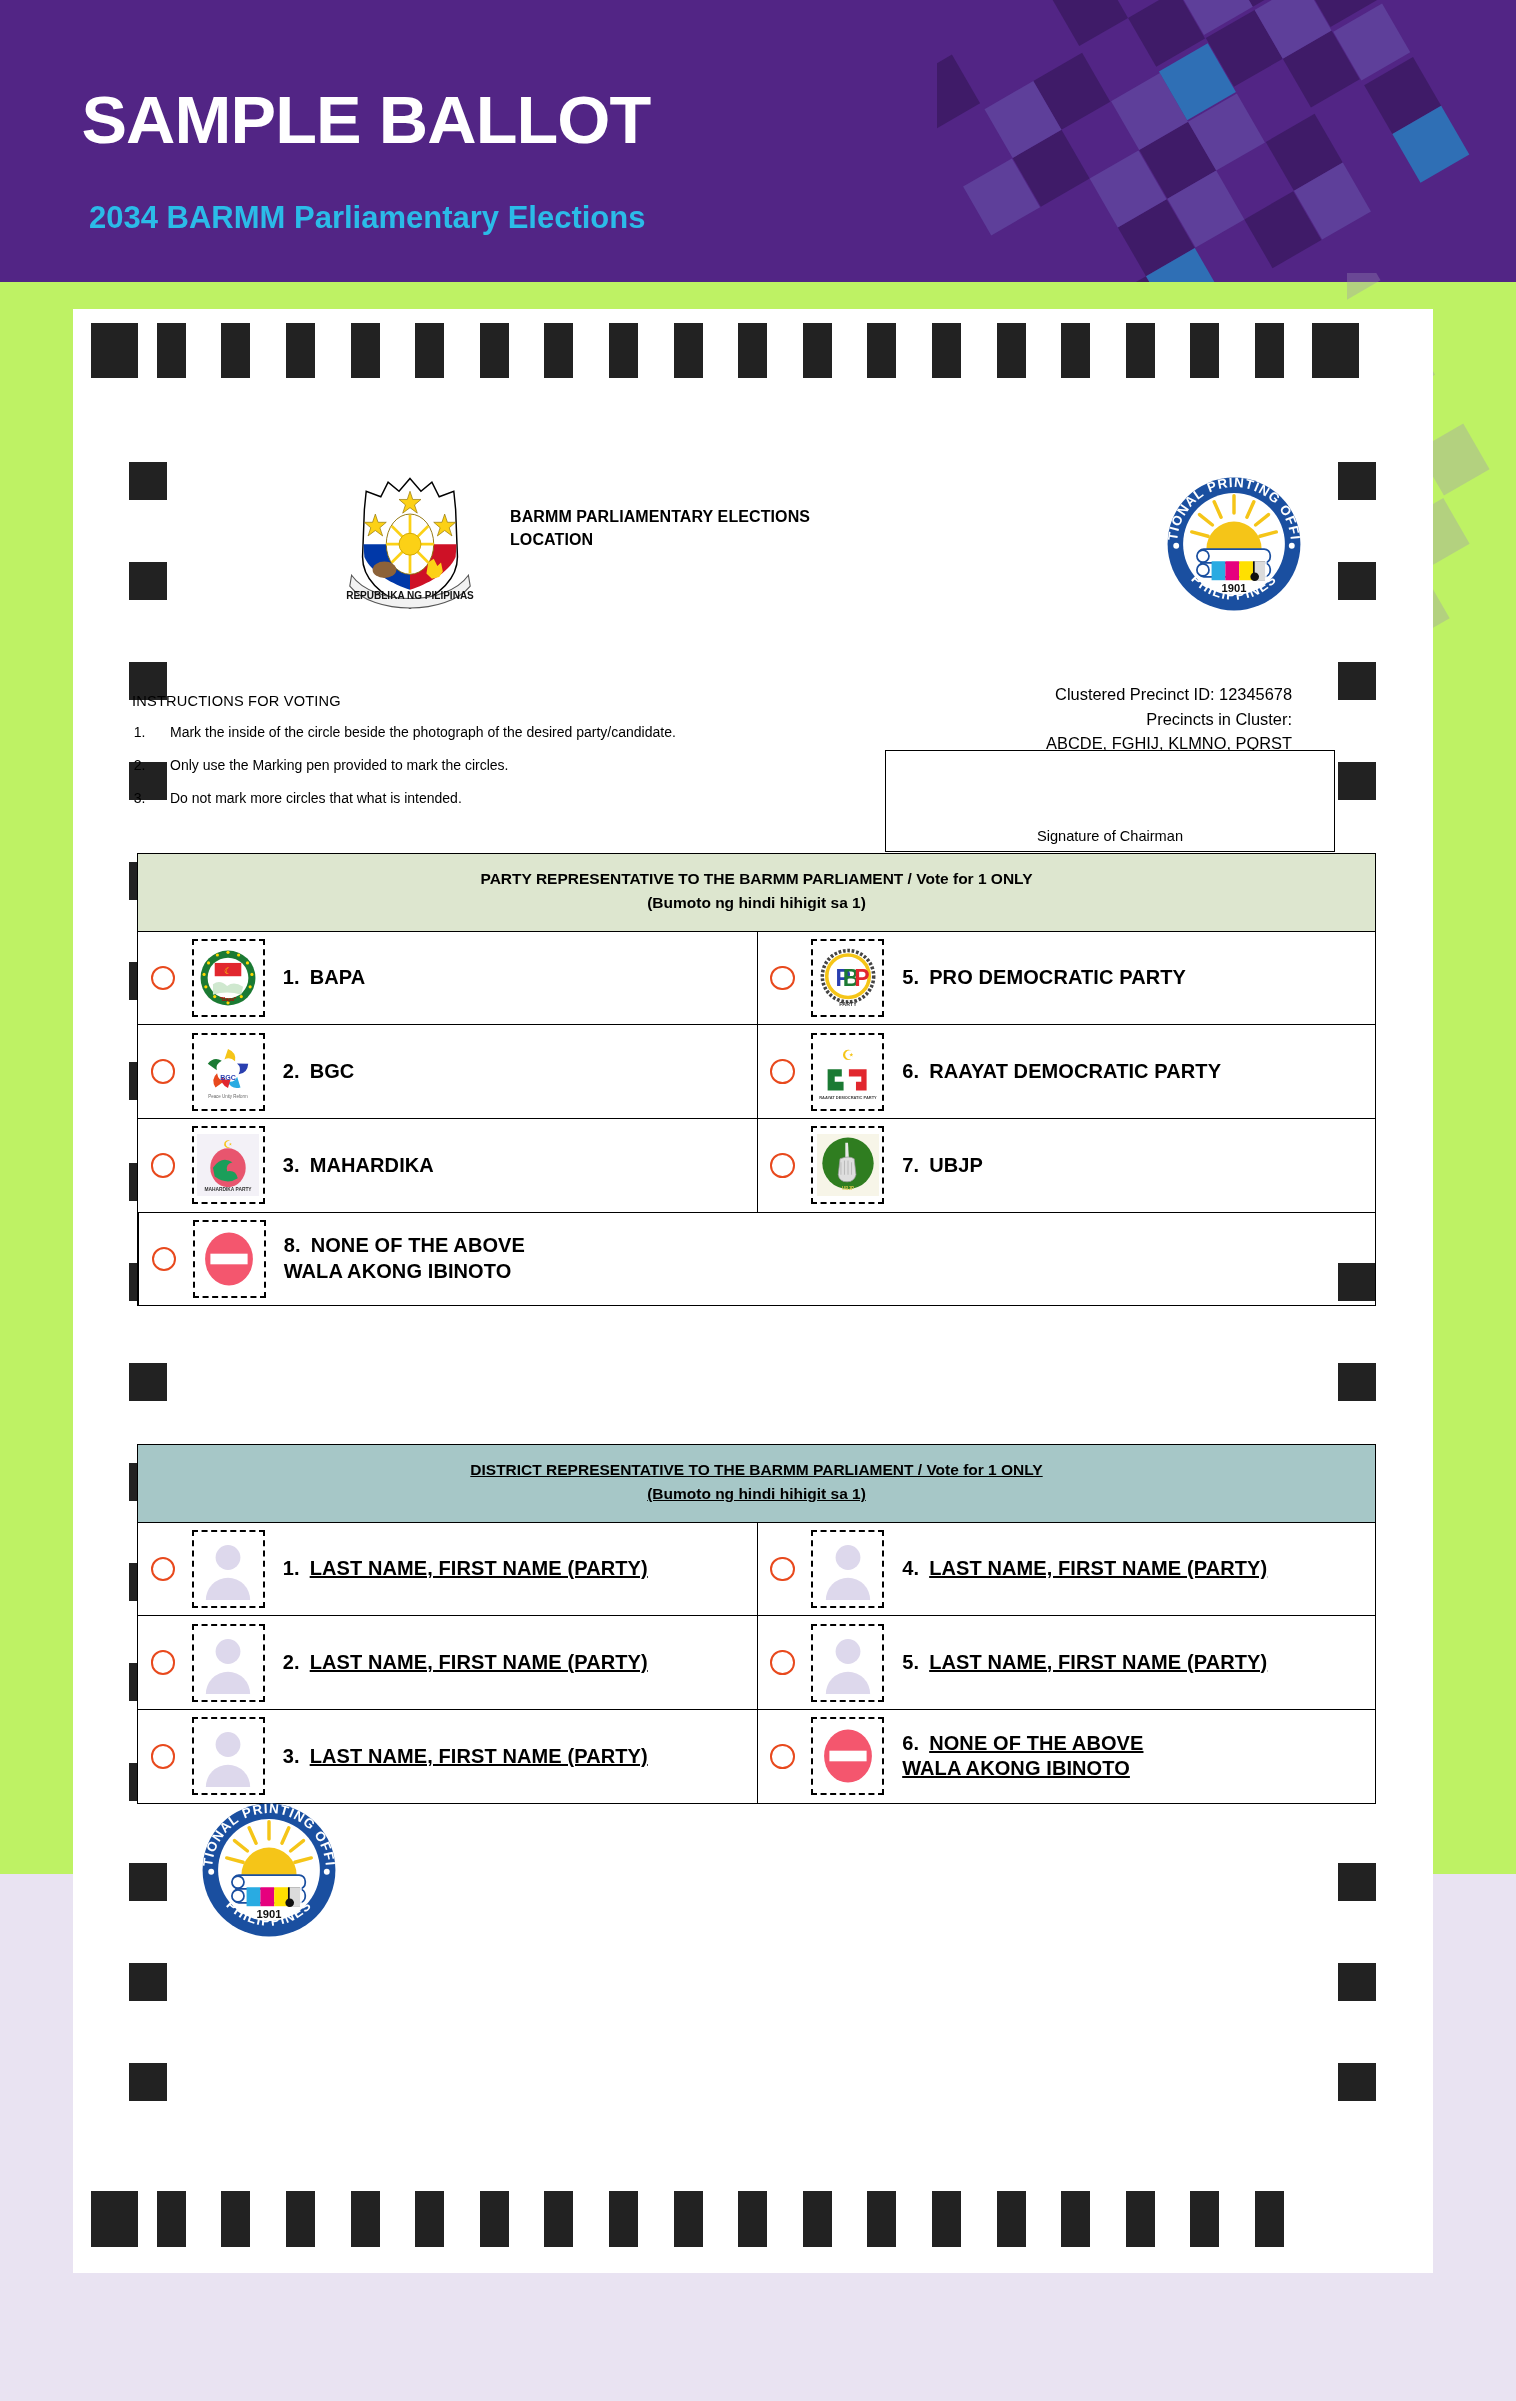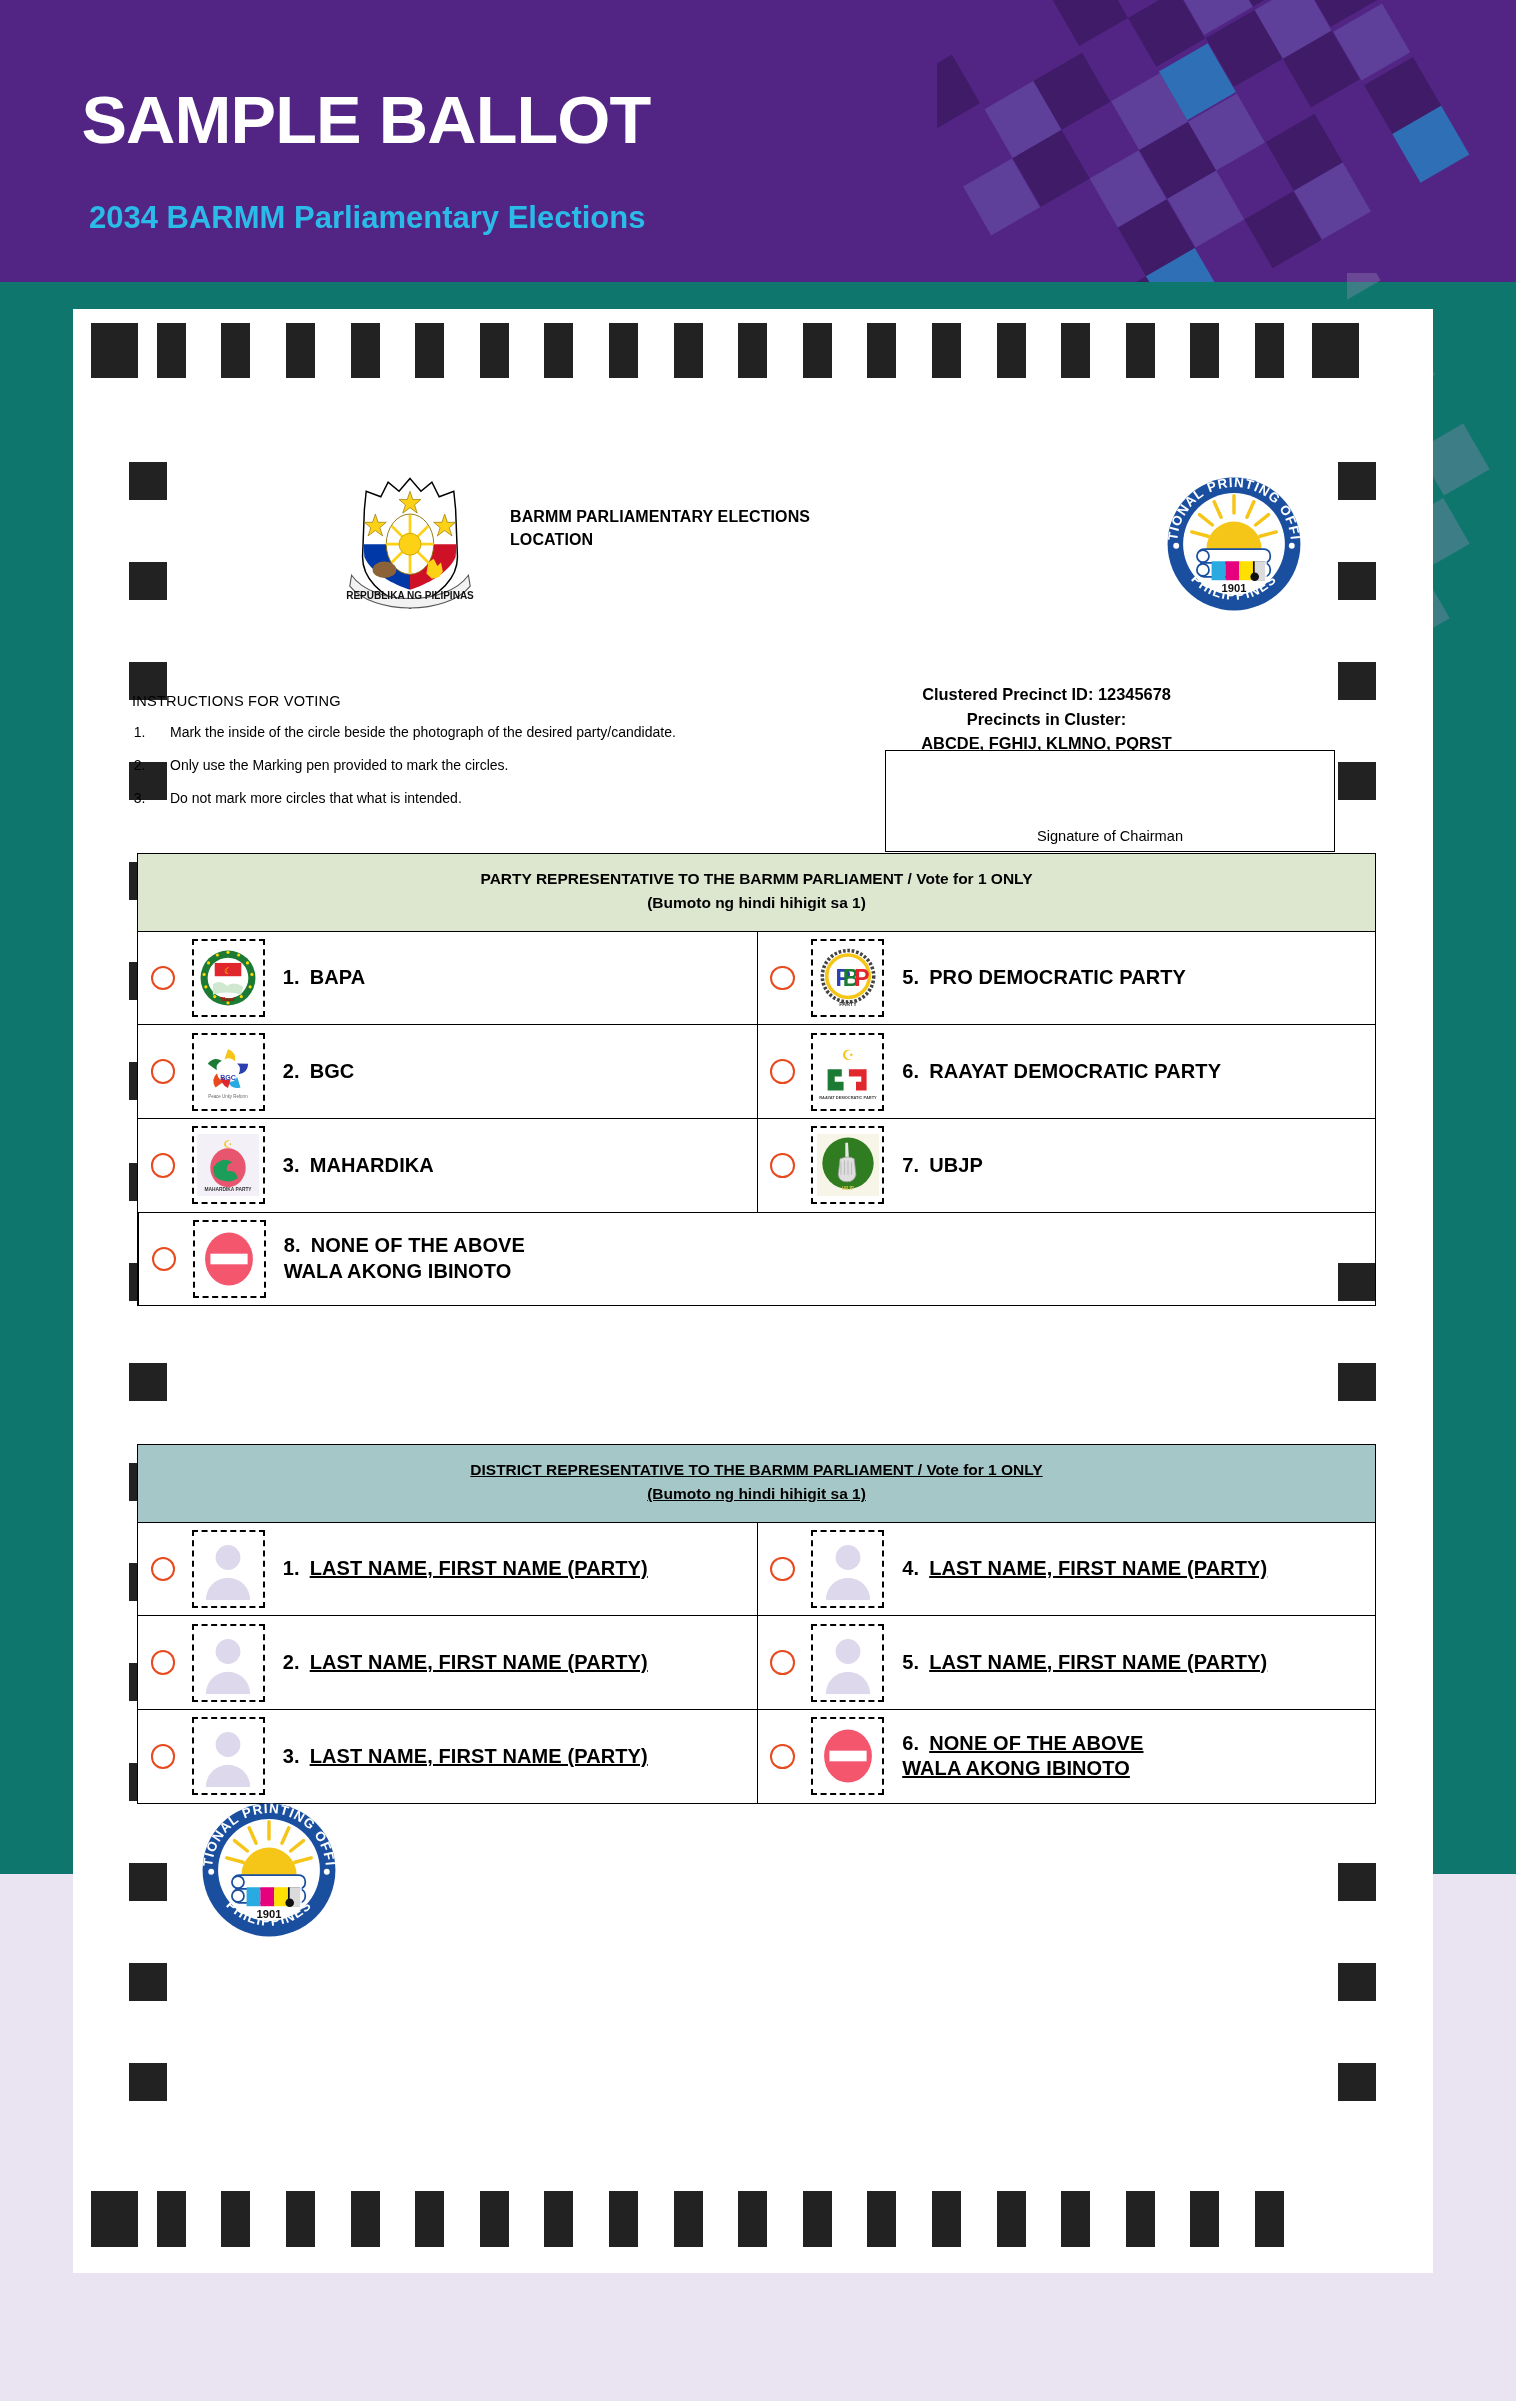--- a/index.html
+++ b/index.html
@@ -2,21 +2,21 @@
 <html style="font-size:14.6px"><head>
 <meta charset="utf-8">
 <style>
   * { box-sizing: border-box; margin: 0; padding: 0; }
   html, body {
     width: 1517px; height: 2401px;
     font-family: "Liberation Sans", sans-serif;
     background: #e9e3f2;
     overflow: hidden;
   }
-  #page { position: relative; width: 1517px; height: 1874px; background: #0f766e; }
+  #page { position: relative; width: 1517px; height: 1874px; background: #bef264; }
 
   
   #banner {
     position: absolute; left: 0; top: 0; width: 1517px; height: 282px;
     background: #522585; overflow: hidden;
   }
   #banner-title {
     position: absolute; left: 87px; top: 86px;
     color: #ffffff; font-size: 67px; font-weight: 900;
     letter-spacing: -0.9px; line-height: 1; white-space: nowrap;
@@ -44,21 +44,21 @@
   #seal-ph { position: absolute; left: 264px; top: 164px; width: 146px; height: 146px; }
   #org-text {
     position: absolute; left: 437px; top: 196px;
     font-size: 16px; font-weight: bold; color: #000; line-height: 1.45;
     letter-spacing: 0.1px;
   }
   #seal-npo-top { position: absolute; left: 1092px; top: 166px; width: 138px; height: 138px; }
 
   #precinct {
     position: absolute; right: 141px; top: 373px; width: 491px;
-    text-align: center; font-size: 16.4px; font-weight: bold; color: #000;
+    text-align: right; font-size: 16.4px; font-weight: normal; color: #000;
     line-height: 1.5;
   }
   #sigbox {
     position: absolute; left: 812px; top: 441px; width: 450px; height: 102px;
     border: 1.8px solid #000; background: #fff;
   }
   #sigbox-label {
     position: absolute; bottom: 7.3px; left: 0; width: 100%;
     text-align: center; font-size: 14.6px; color: #000; font-weight: normal;
   }

